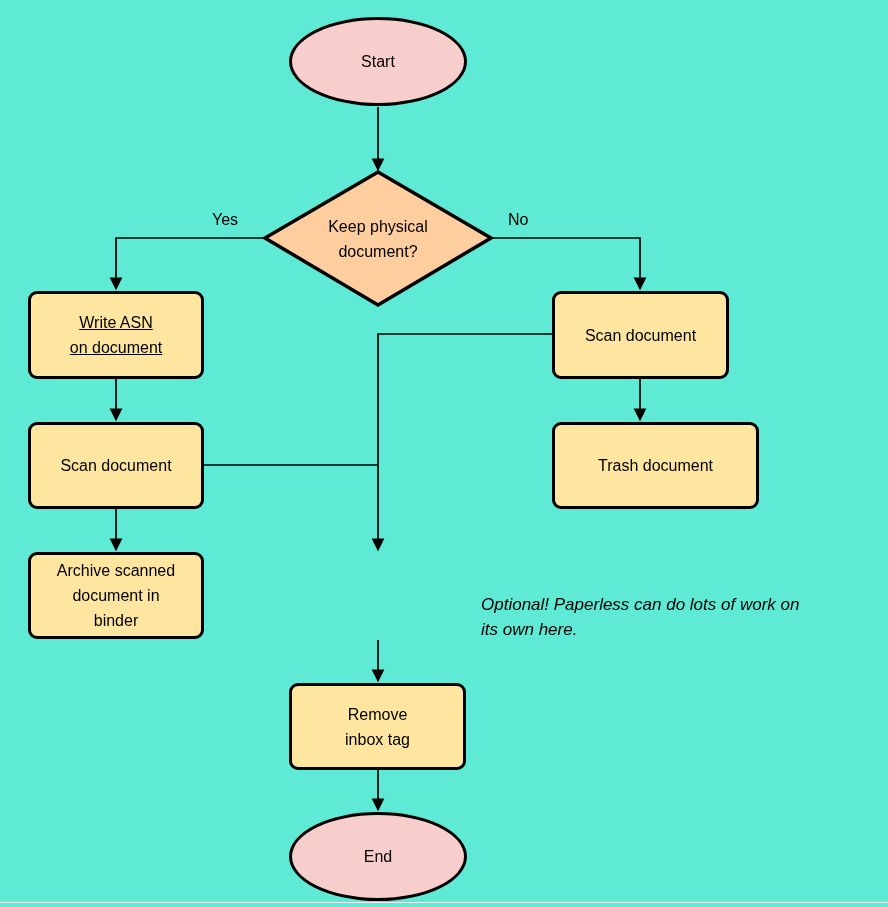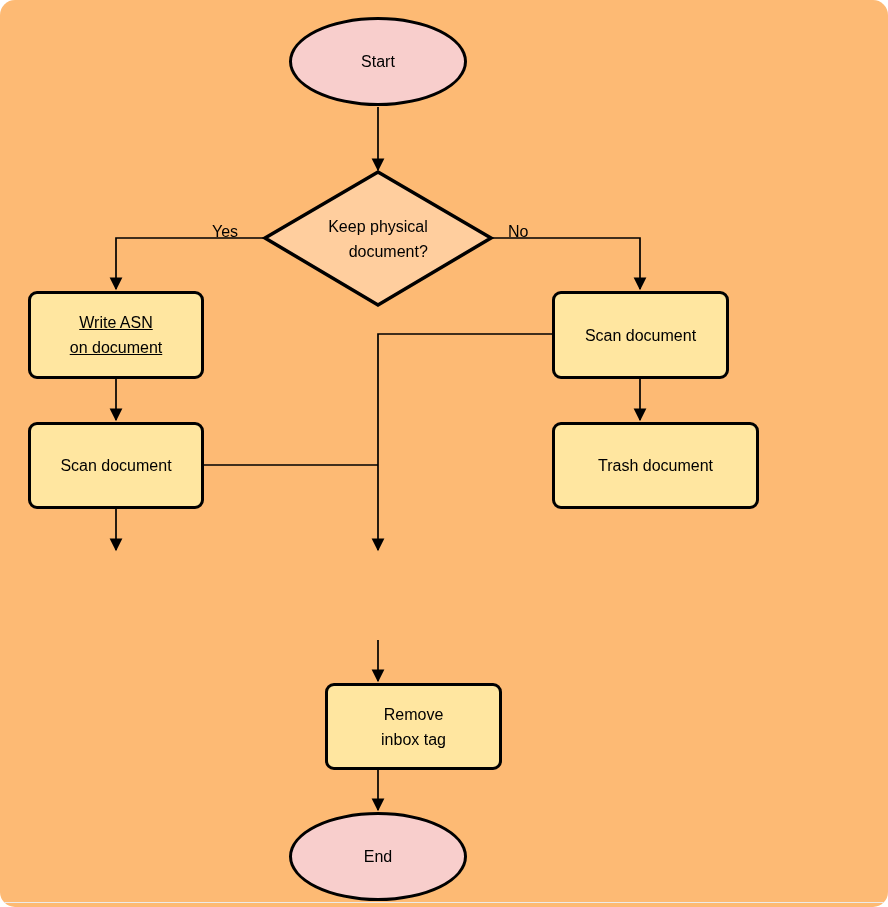--- a/index.html
+++ b/index.html
@@ -1,23 +1,22 @@
 <!DOCTYPE html>
 <html style="--terminal-fill: #f8cecc; --decision-fill: #ffce9e; --process-fill: #ffe6a0; --stroke: #000000;"><head>
 <meta charset="utf-8">
 <style>
   html, body { margin: 0; padding: 0; background: #ffffff; }
   .canvas {
     position: relative;
     width: 888px;
     height: 907px;
-    background: #fdba74;
+    background: #5eead4;
     font-family: "Liberation Sans", sans-serif;
     overflow: hidden;
-    border-radius: 15px;
   }
   svg.edge-layer {
     position: absolute;
     left: 0; top: 0;
     width: 888px; height: 907px;
   }
   .edge {
     fill: none;
     stroke: var(--stroke, #000000);
     stroke-width: 1.7;
@@ -46,27 +45,25 @@
     border-radius: 9px;
   }
   .ellipse {
     background: var(--terminal-fill, #f8cecc);
     border: 3px solid var(--stroke, #000000);
     border-radius: 50%;
   }
   .diamond-label {
     background: transparent;
     border: none;
-    text-align: right;
   }
   .edge-label {
     position: absolute;
     font-size: 16px;
     color: #000000;
-    margin-top: 12px;
   }
   .note {
     position: absolute;
     font-size: 17px;
     font-style: italic;
     line-height: 25px;
     color: #000000;
     white-space: pre-line;
   }
   .bottom-divider {
@@ -109,26 +106,31 @@
 
   <div class="edge-label" style="left:212px; top:211px;">Yes</div>
 
   <div class="edge-label" style="left:508px; top:211px;">No</div>
 
   <div class="node box" style="left:28px; top:291px; width:176px; height:88px;text-decoration:underline;">Write ASN
 on document</div>
 
   <div class="node box" style="left:28px; top:422px; width:176px; height:87px;">Scan document</div>
 
+  <div class="node box" style="left:28px; top:552px; width:176px; height:87px;">Archive scanned
+document in
+binder</div>
 
   <div class="node box" style="left:552px; top:291px; width:177px; height:88px;">Scan document</div>
 
   <div class="node box" style="left:552px; top:422px; width:207px; height:87px;">Trash document</div>
 
 
+  <div class="note" style="left:481px; top:592px;">Optional! Paperless can do lots of work on
+its own here.</div>
 
-  <div class="node box" style="left:289px; top:683px; width:177px; height:87px;margin-left:36px;">Remove
+  <div class="node box" style="left:289px; top:683px; width:177px; height:87px;">Remove
 inbox tag</div>
 
   <div class="node ellipse" style="left:289px; top:812px; width:178px; height:89px;">End</div>
 
   <div class="bottom-divider"></div>
 </div>
 
 </body></html>

